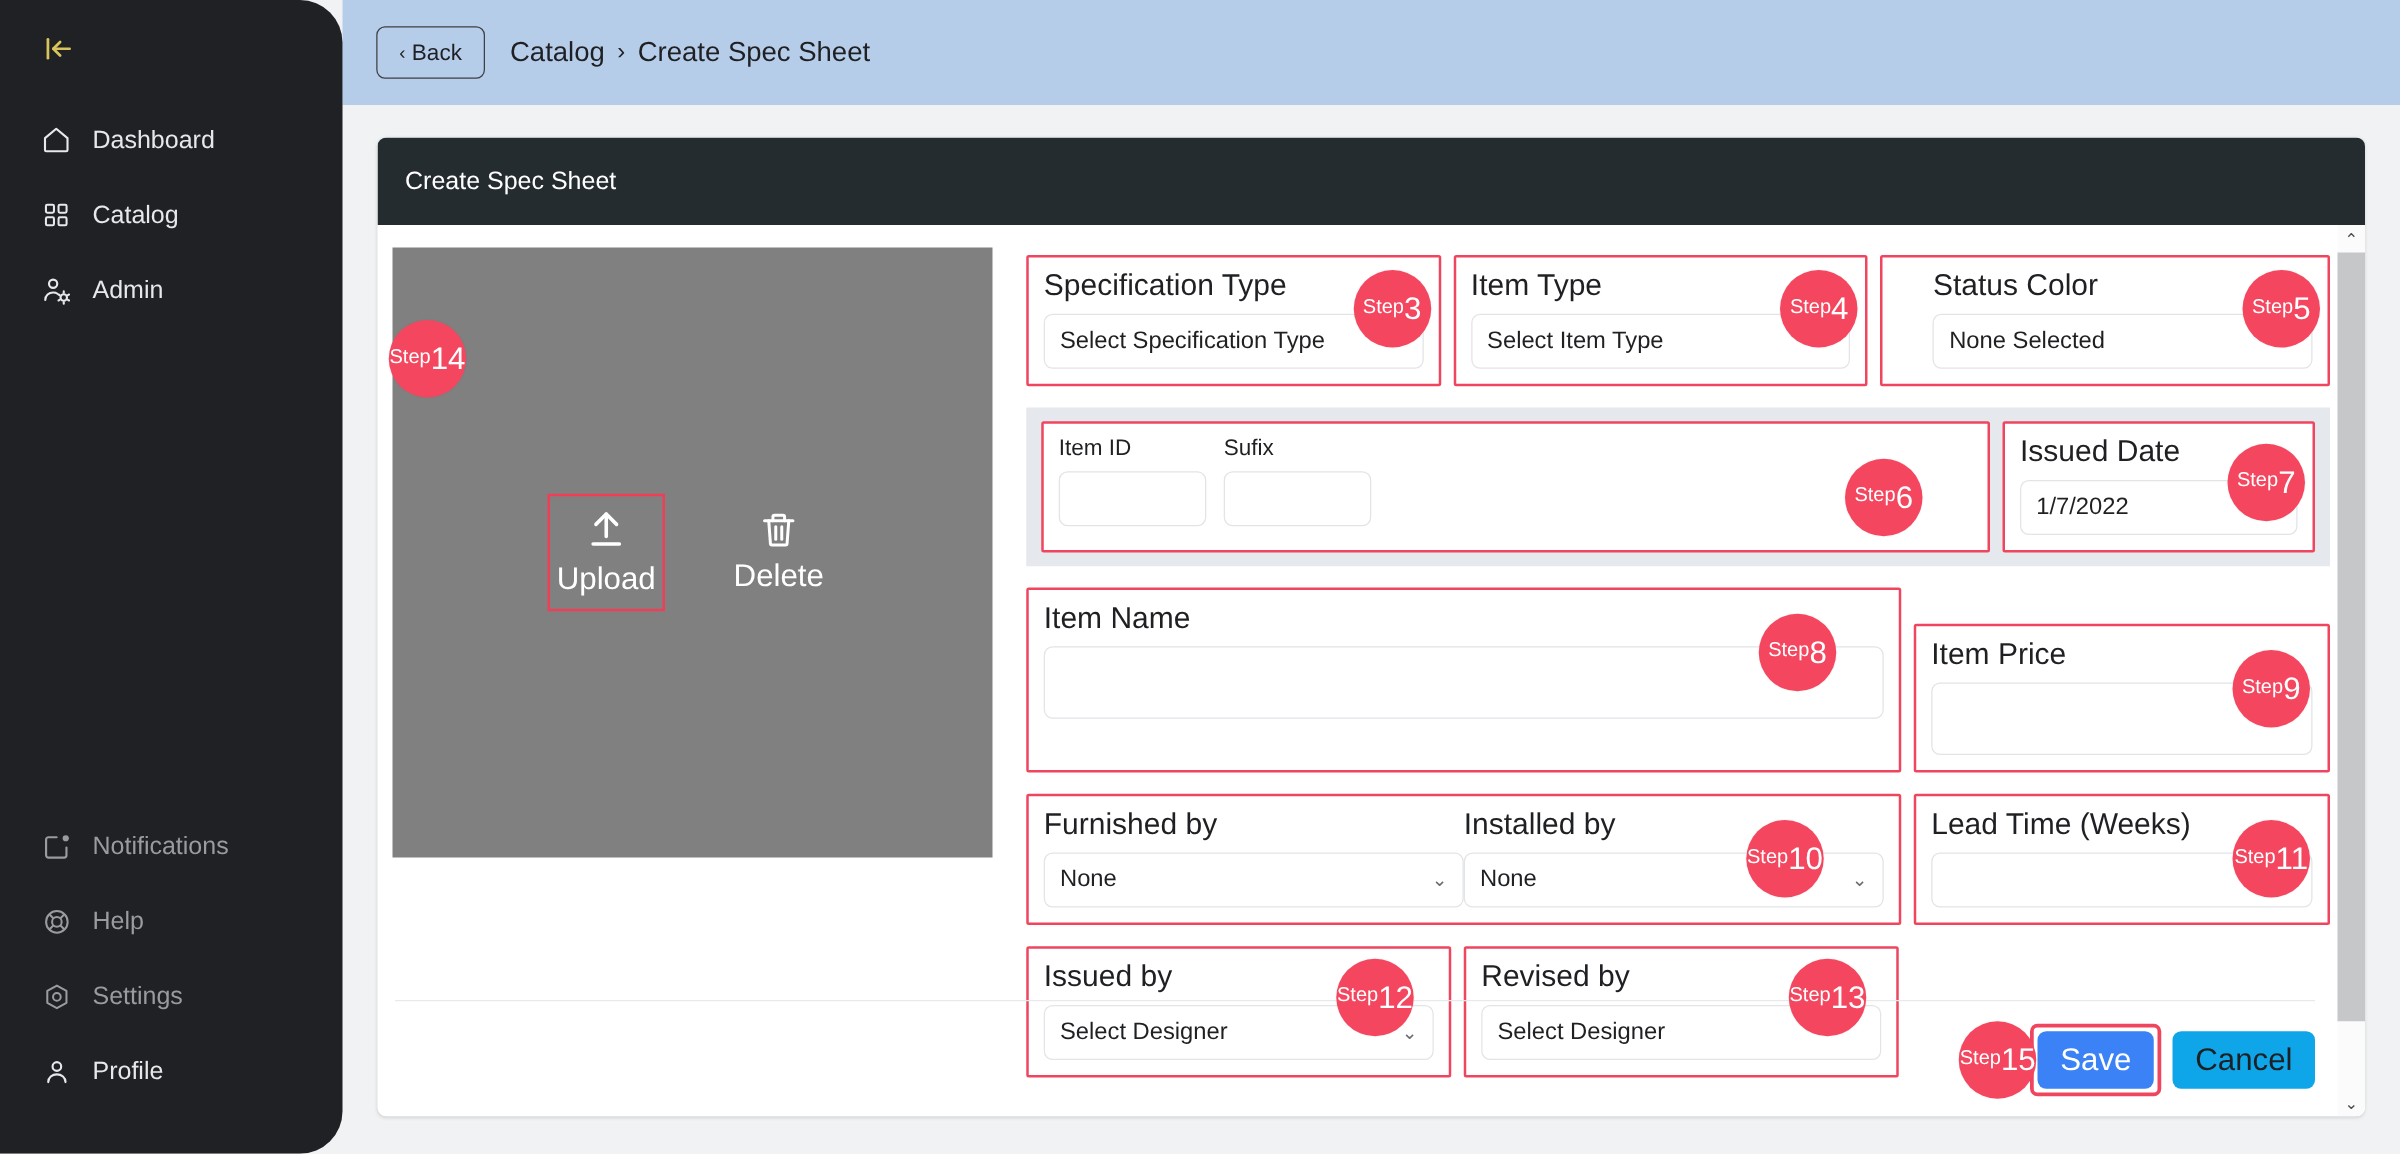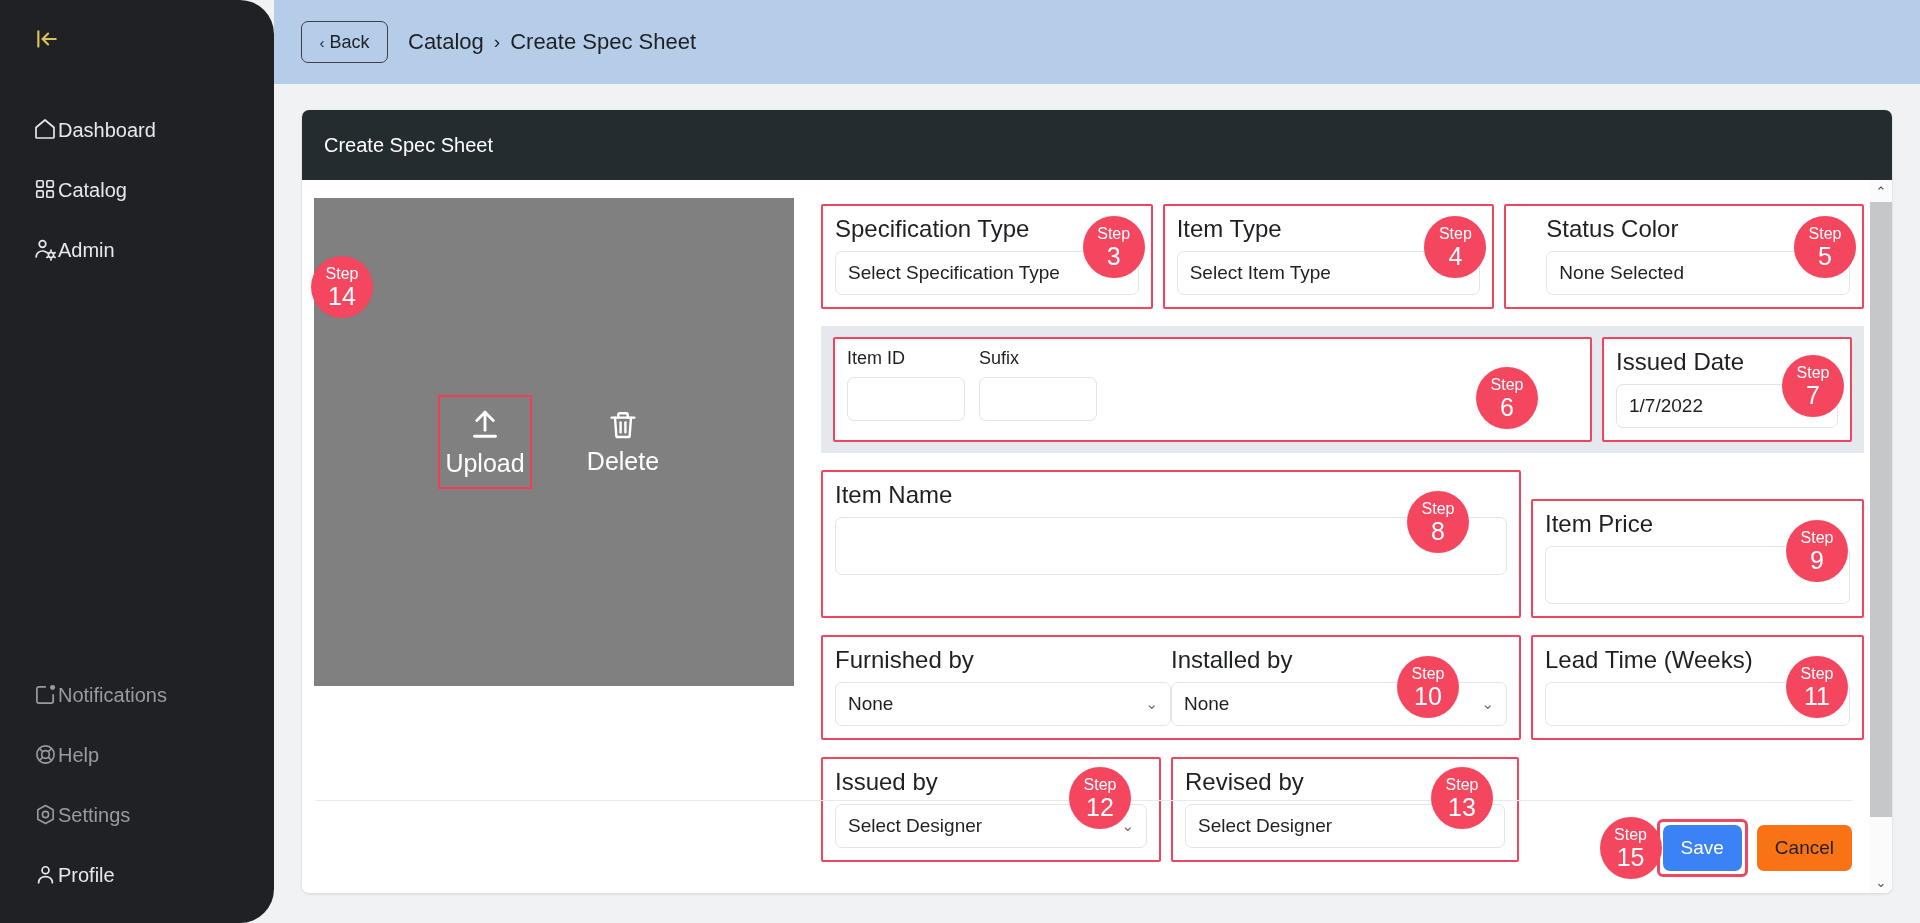--- a/index.html
+++ b/index.html
@@ -27,23 +27,24 @@
     position: absolute;
     left: 30px; top: 22px;
     width: 34px; height: 34px;
     display: flex; align-items: center; justify-content: center;
     color: #d8c45a;
   }
   .nav-top { position: absolute; left: 0; top: 82px; width: 100%; }
   .nav-bot { position: absolute; left: 0; bottom: 36px; width: 100%; }
 
   .nav-item {
-    display: flex; align-items: flex-end;
+    display: flex; align-items: center;
     height: 60px;
     padding-left: 32px;
+    gap: 16px;
     color: #e7e8ea;
     font-size: 20px;
   }
   .nav-item.dim { color: #9a9b9e; }
   .nav-item .ico { width: 26px; height: 26px; display: flex; align-items: center; justify-content: center; flex: 0 0 26px; }
   .nav-item .ico svg { display: block; }
 
   
   .right {
     position: relative;
@@ -165,47 +166,47 @@
   .trio .cell .lab { font-size: 18px; margin-bottom: 8px; }
   .trio .cell .ctl { width: 118px; height: 44px; }
 
   
   .step {
     position: absolute;
     width: 62px; height: 62px;
     border-radius: 50%;
     background: #f4475f;
     color: #fff;
-    display: flex; flex-direction: column; align-items: center; justify-content: center;
+    display: flex; flex-direction: row; align-items: center; justify-content: center;
     line-height: 1;
     z-index: 20;
     box-shadow: 0 0 0 1px rgba(0,0,0,.02);
   }
   .step .w { font-size: 16px; margin-bottom: 2px; }
   .step .n { font-size: 25px; }
 
   
   .card-foot {
     position: absolute;
     left: 14px; right: 40px; bottom: 14px;
     border-top: 1px solid #e7e9ec;
     padding-top: 16px;
     display: flex; justify-content: flex-end; align-items: center;
     gap: 12px;
   }
   .btn {
     height: 46px;
     min-width: 74px;
     border-radius: 7px;
-    font-size: 19px;
+    font-size: 25px;
     display: flex; align-items: center; justify-content: center;
     padding: 0 18px;
   }
   .btn.save { background: #3b82f6; color: #fff; }
-  .btn.cancel { background: #f97316; color: #1f2023; }
+  .btn.cancel { background: #0ea5e9; color: #1f2023; }
   .save-wrap { outline: 3px solid #f0455f; border-radius: 3px; padding: 3px; display: flex; }
 
   
   .sbar {
     position: absolute;
     right: 0; top: 0; bottom: 0;
     width: 22px;
     background: #fbfbfb;
     display: flex; flex-direction: column; align-items: center;
     z-index: 30;

